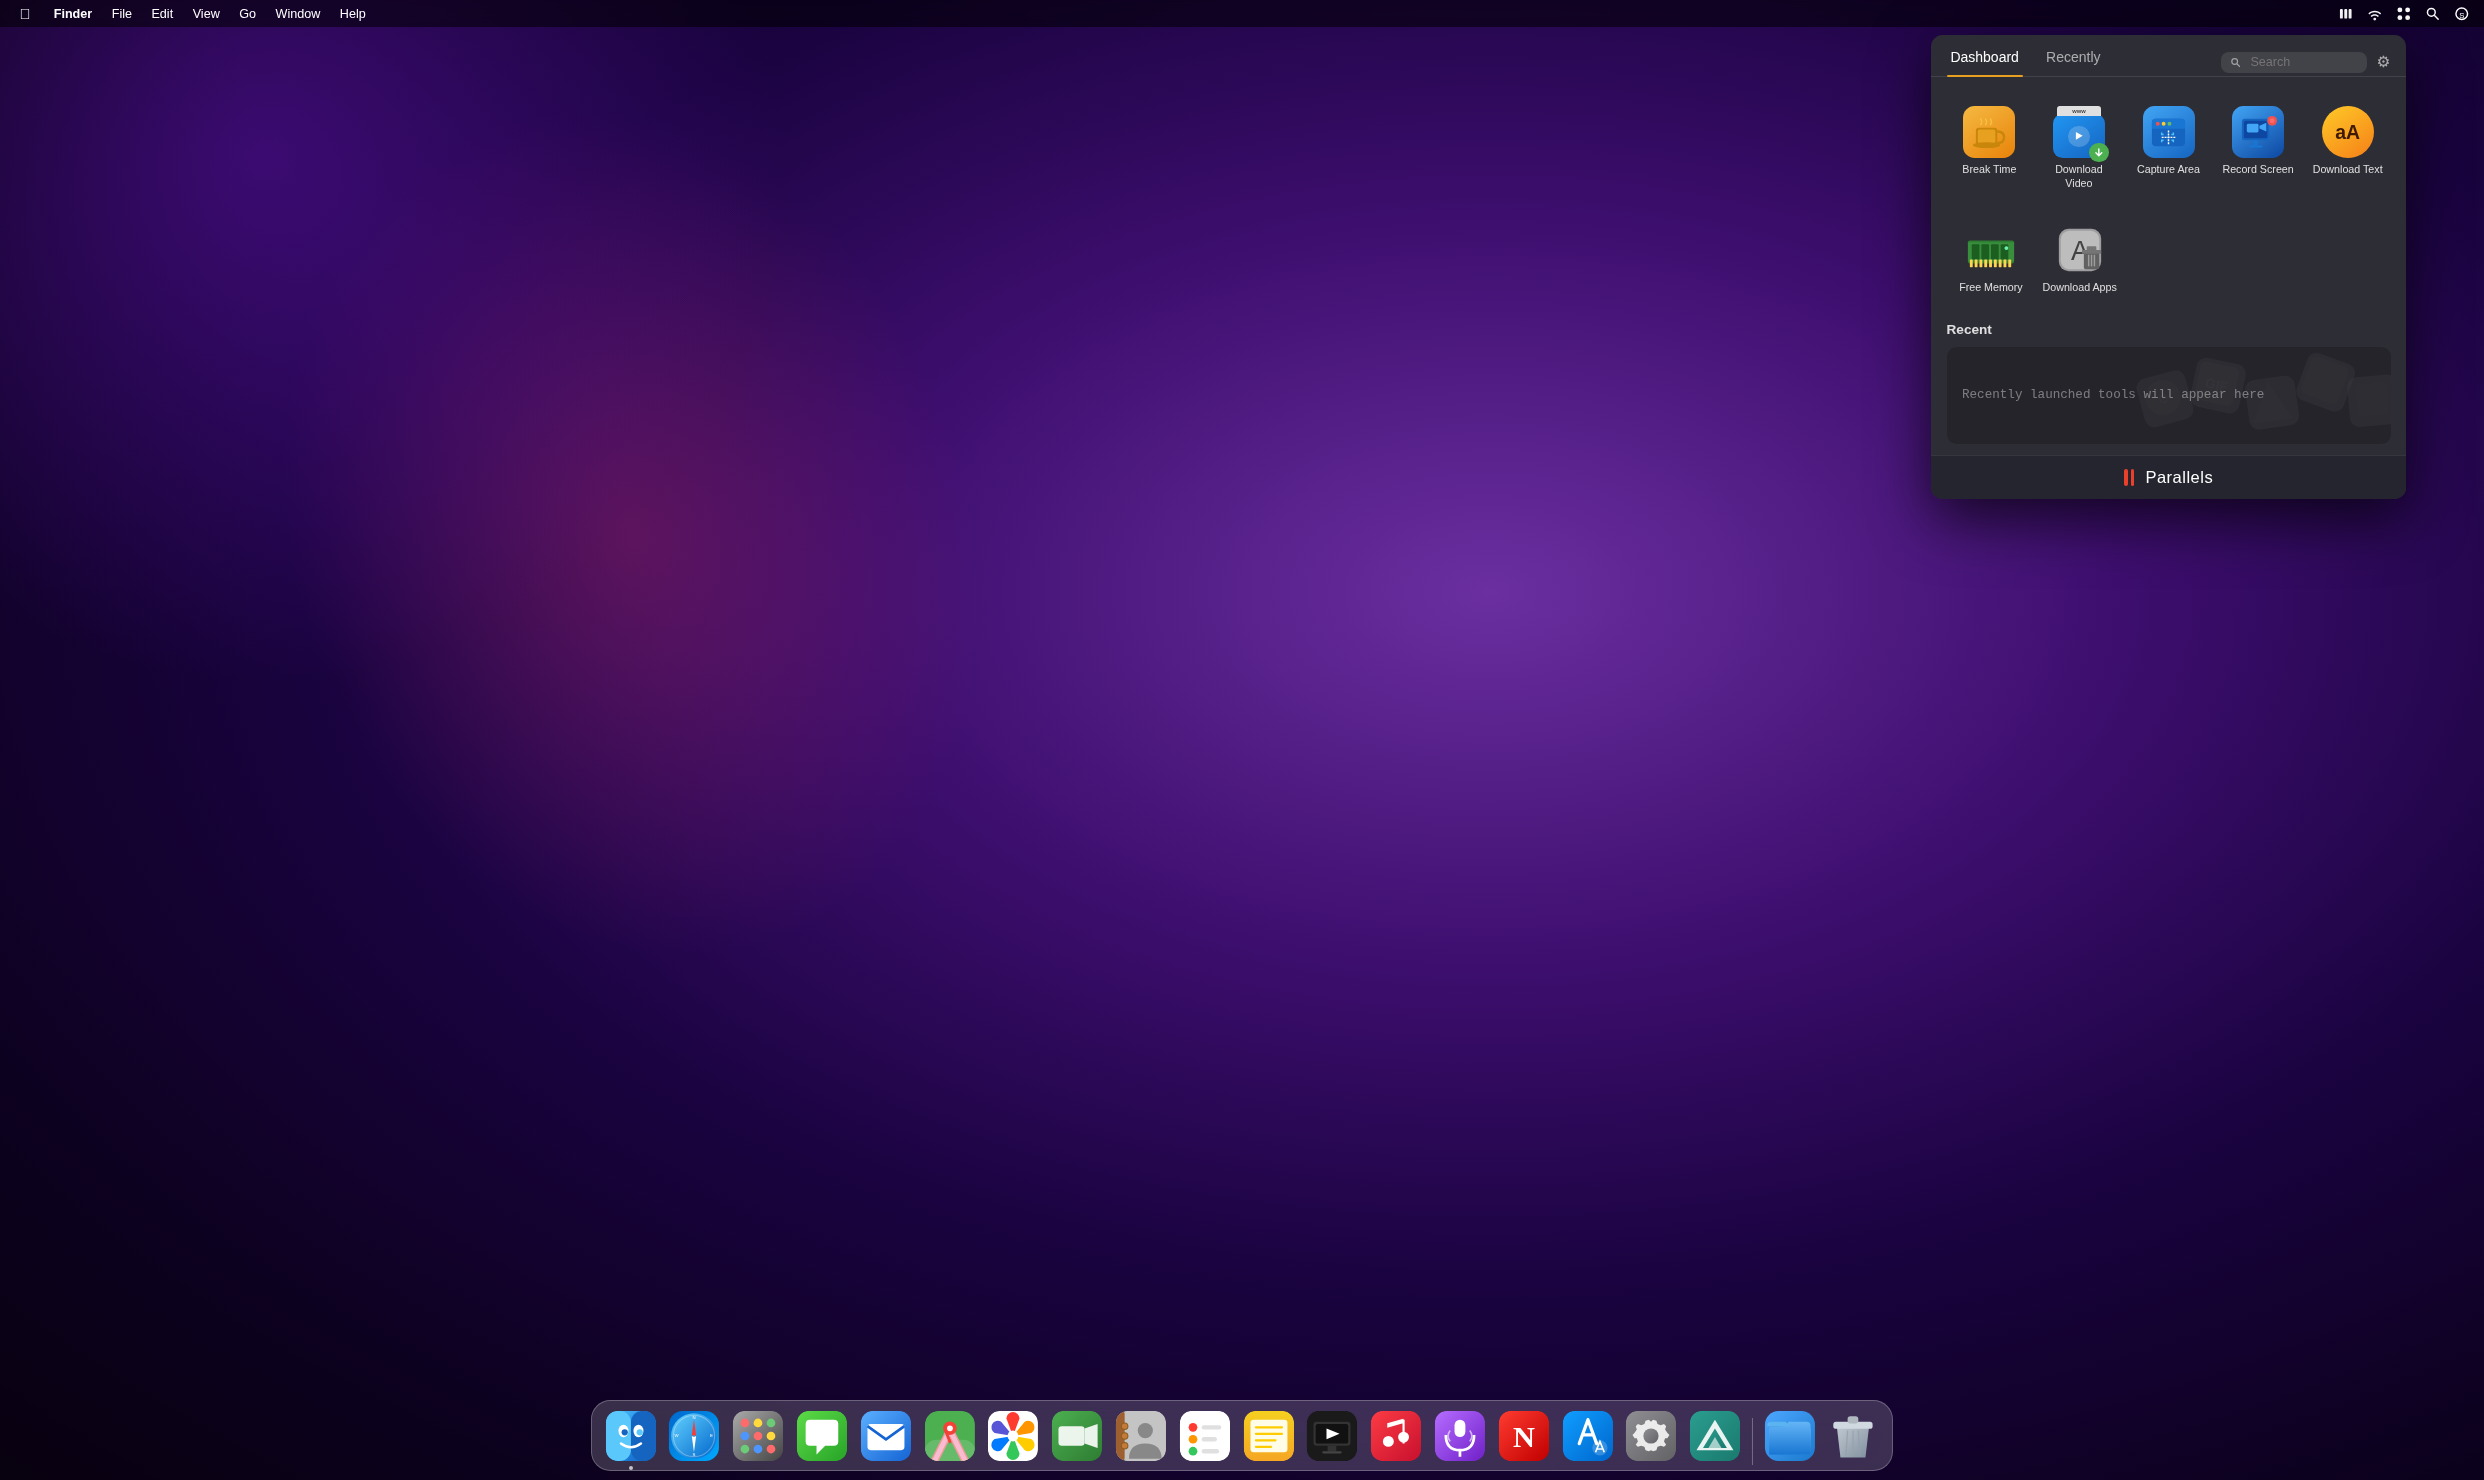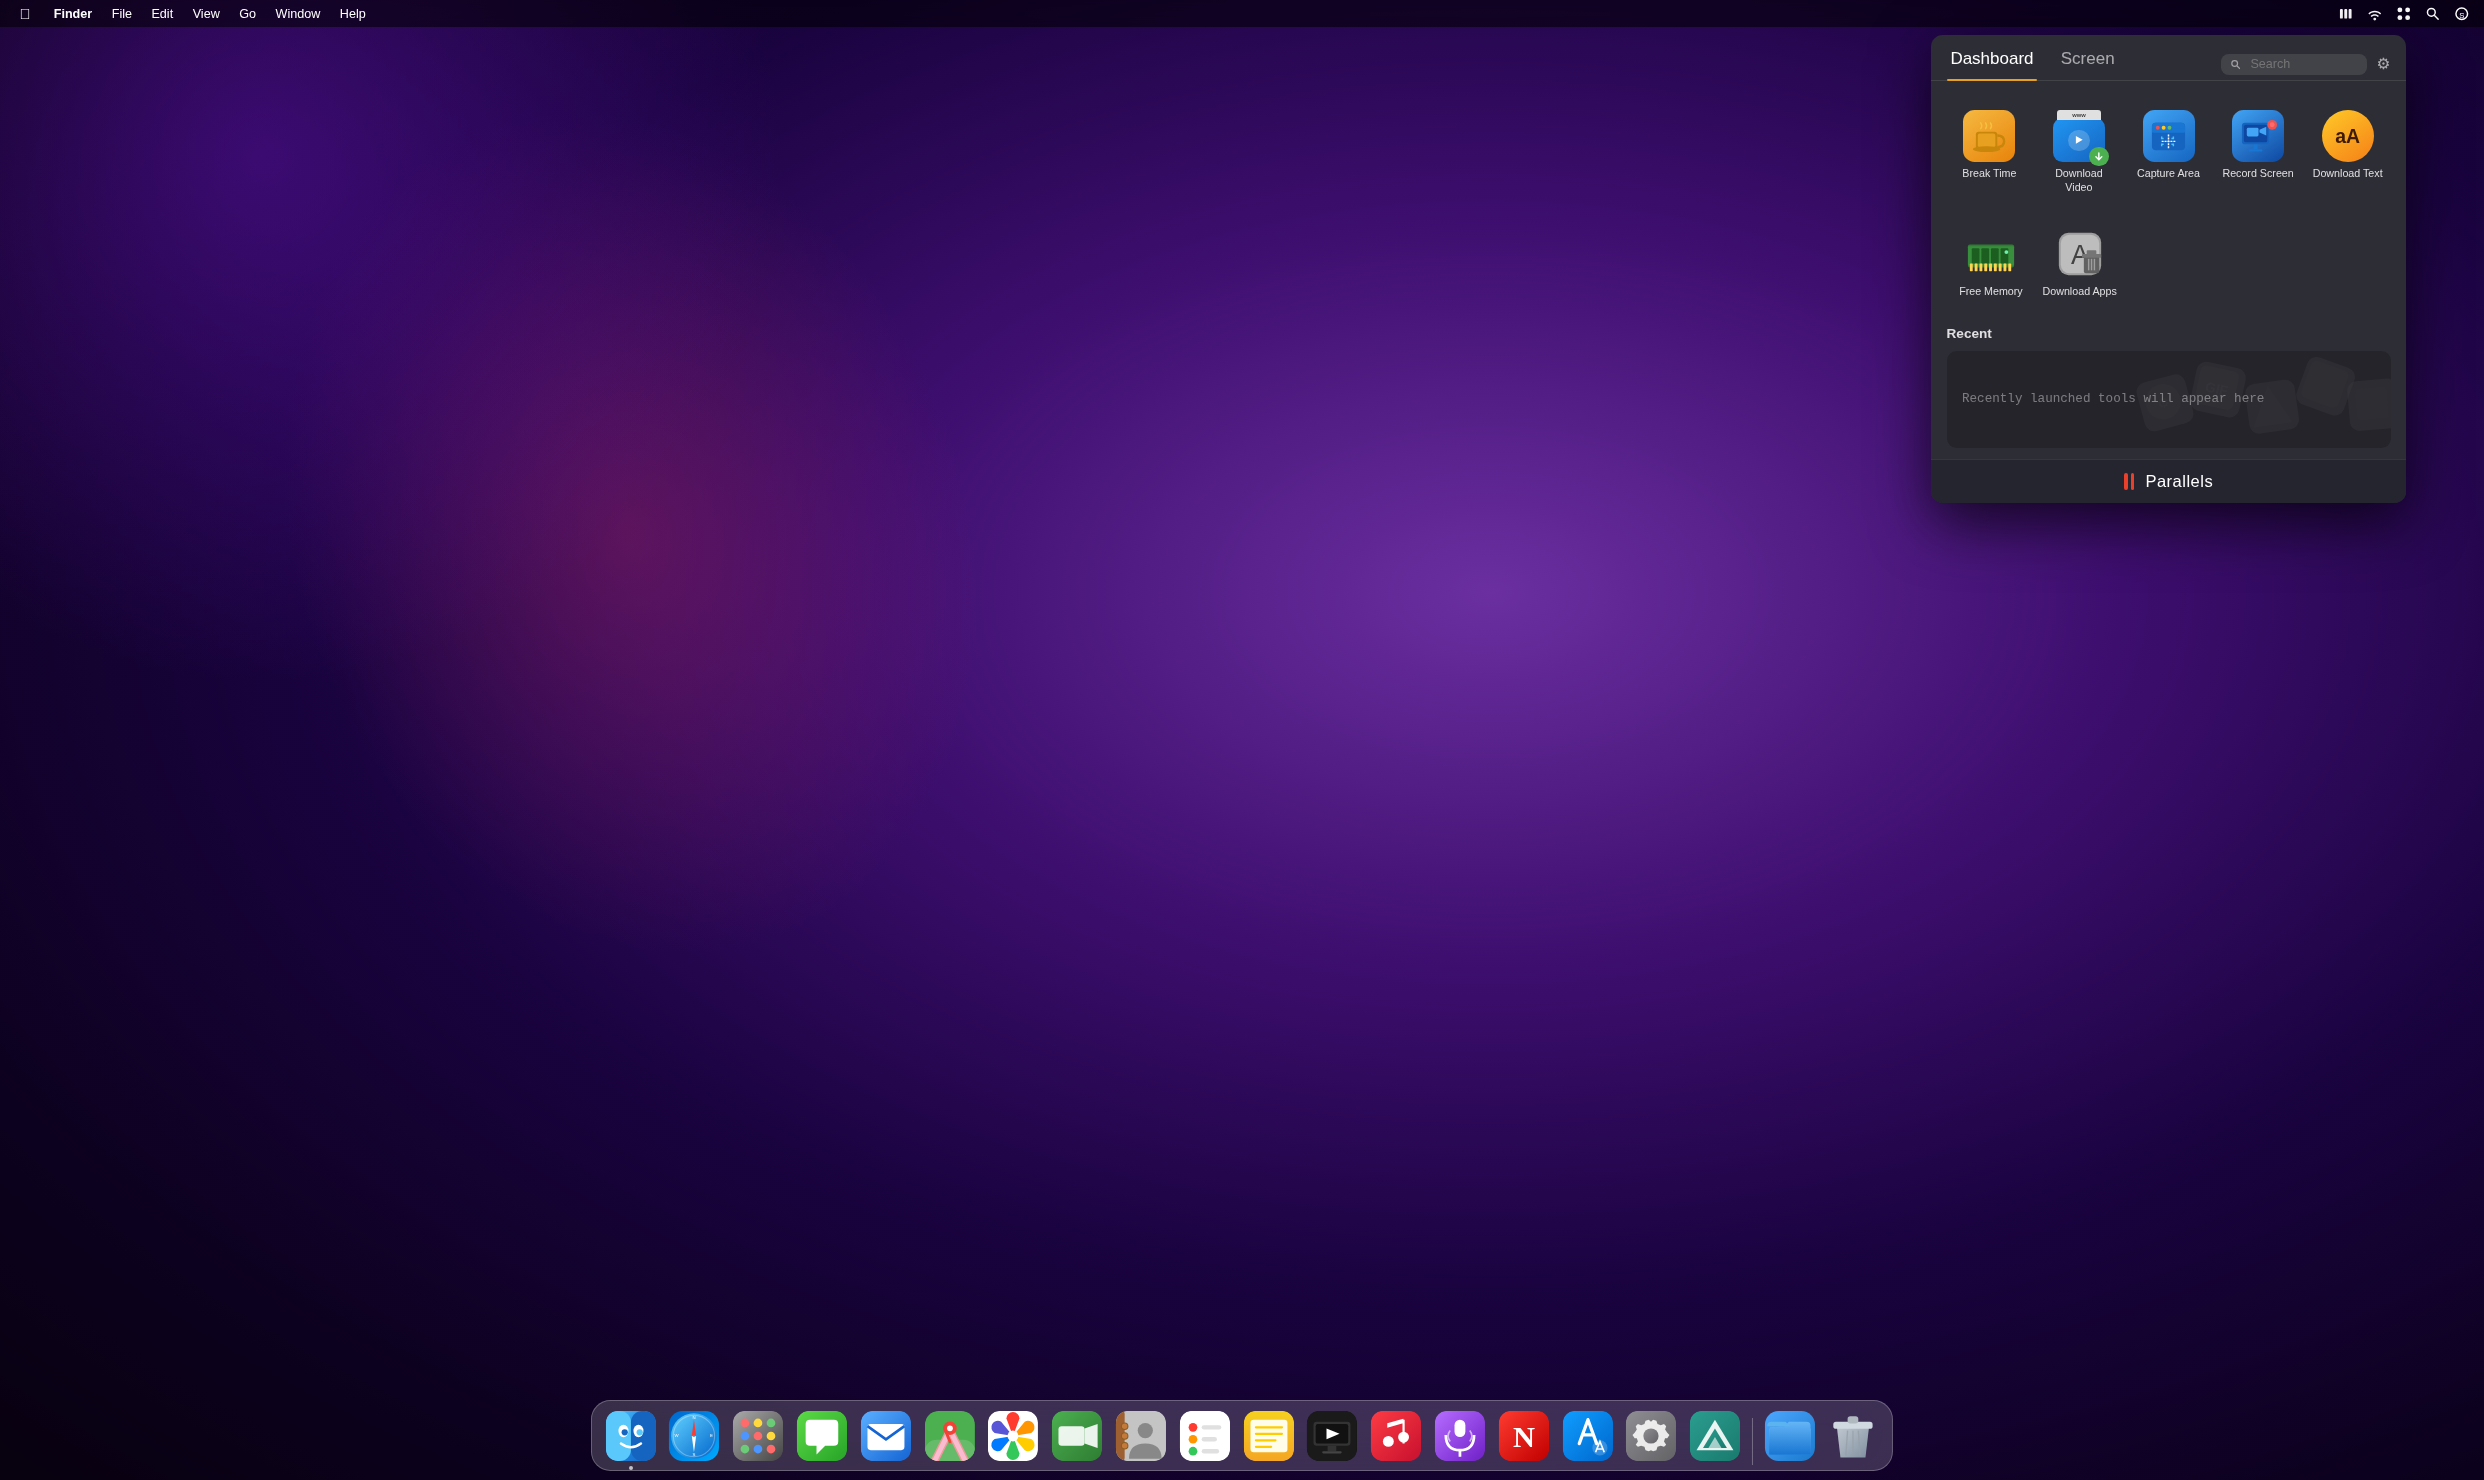--- a/index.html
+++ b/index.html
@@ -153,21 +153,21 @@
 
     
     .panel-header {
       display: flex;
       align-items: center;
       padding: 13.6px 15.5px 0;
       border-bottom: 1px solid rgba(255,255,255,0.1);
       position: relative;
     }
     .panel-tab {
-      font-size: 17px;
+      font-size: 14px;
       color: rgba(255,255,255,0.6);
       padding: 0 3.9px 11.6px;
       margin-right: 19.4px;
       cursor: pointer;
       position: relative;
     }
     .panel-tab.active {
       color: white;
     }
     .panel-tab.active::after {
@@ -458,21 +458,21 @@
         <text x="8" y="12" text-anchor="middle" font-size="8" fill="white" font-family="sans-serif">S</text>
       </svg>
     </div>
   </div>
 </div>
 
 <div class="parallels-panel">
 
   <div class="panel-header">
     <span class="panel-tab active">Dashboard</span>
-    <span class="panel-tab">Screen</span>
+    <span class="panel-tab">Recently</span>
     <div class="panel-search">
       <svg width="11.6" height="11.6" viewBox="0 0 12 12" fill="none" stroke="rgba(255,255,255,0.5)" stroke-width="1.5">
         <circle cx="4.5" cy="4.5" r="3.5"></circle>
         <line x1="7.5" y1="7.5" x2="11" y2="11"></line>
       </svg>
       <input type="text" placeholder="Search" style="">
     </div>
     <span class="panel-gear">⚙</span>
   </div>
 

